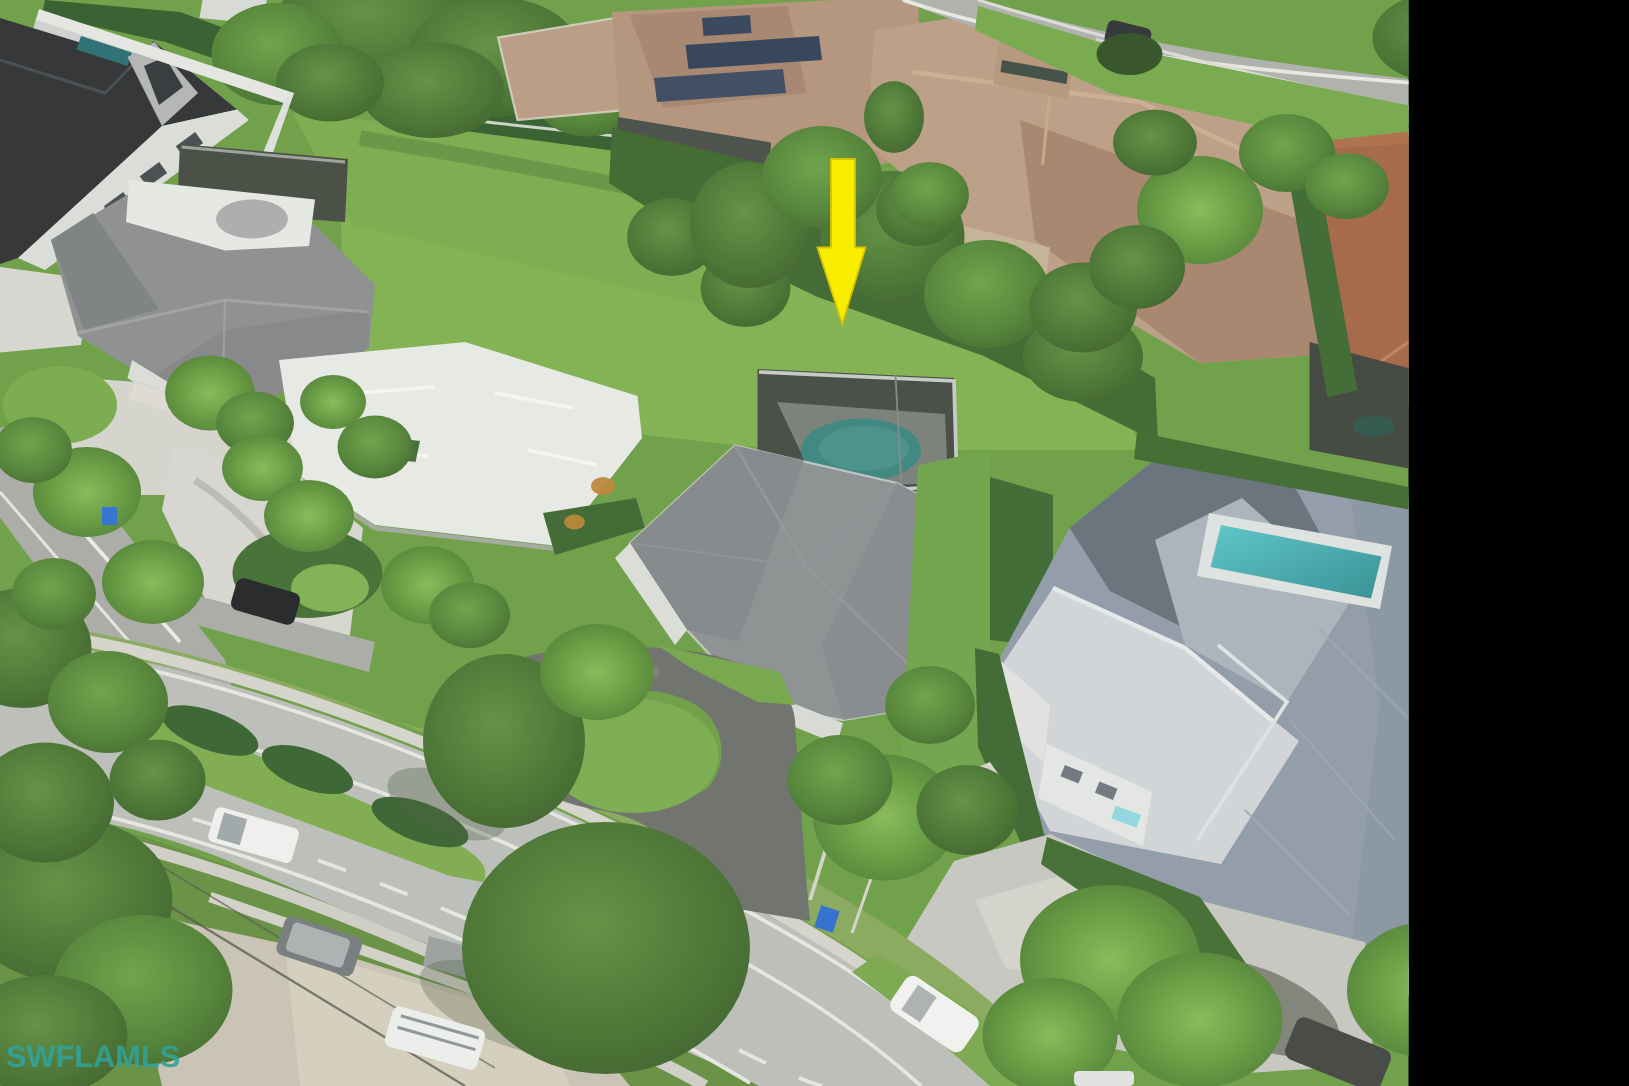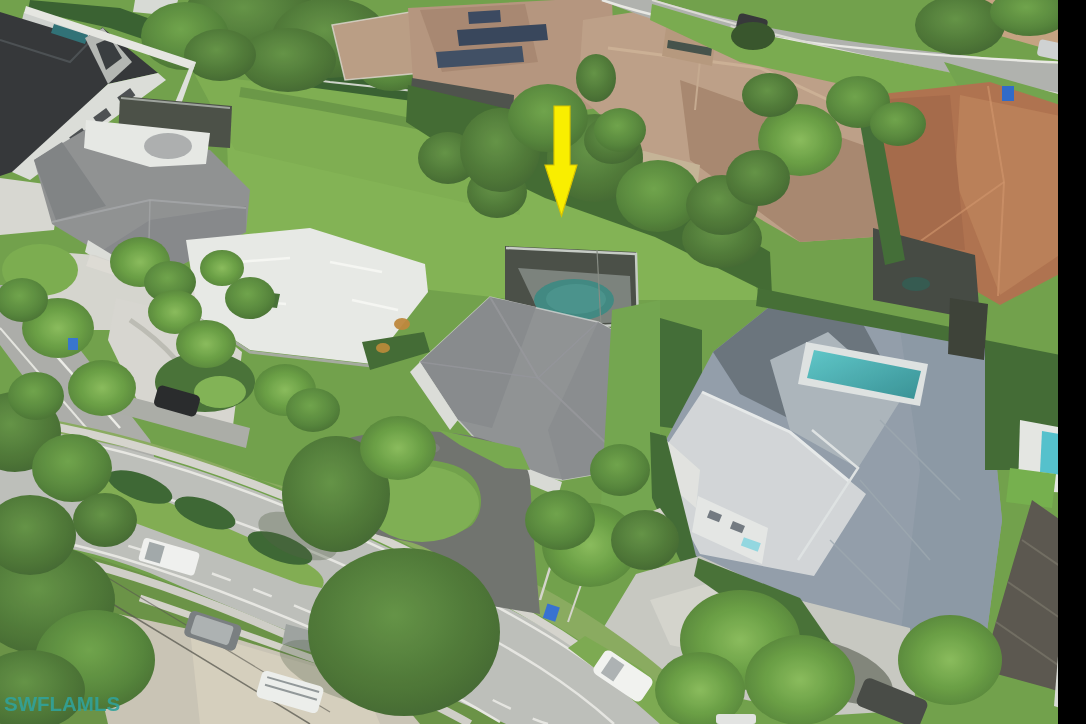--- a/index.html
+++ b/index.html
@@ -1,16 +1,16 @@
 <!DOCTYPE html>
 <html><head>
 <meta charset="utf-8">
 <style>
   html,body{margin:0;padding:0;background:#000;}
-  #stage{width:1058px;height:724px;position:relative;overflow:hidden;font-family:"Liberation Sans",sans-serif;}
+  #stage{width:939px;height:724px;position:relative;overflow:hidden;font-family:"Liberation Sans",sans-serif;}
 </style>
 </head>
 <body>
 <div id="stage">
 <svg width="1086" height="724" viewBox="0 0 1086 724">
 <defs>
   <radialGradient id="tree1" cx="45%" cy="40%" r="65%">
     <stop offset="0%" stop-color="#5d8f3e"></stop>
     <stop offset="60%" stop-color="#47742f"></stop>
     <stop offset="100%" stop-color="#3a6128"></stop>

